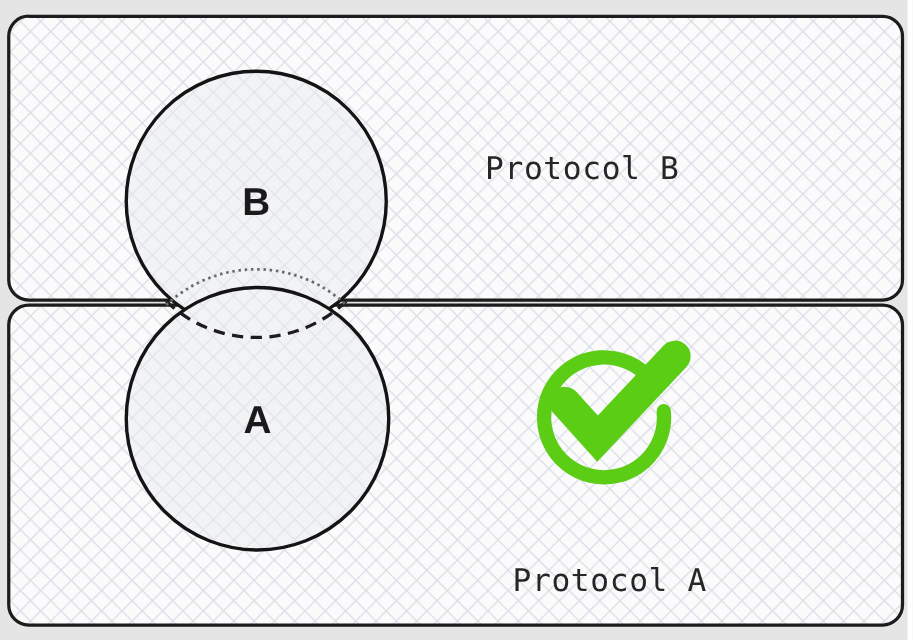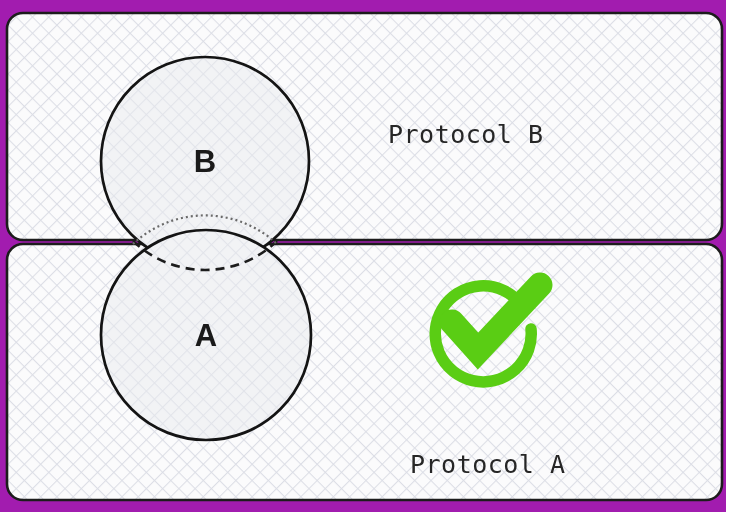--- a/index.html
+++ b/index.html
@@ -4,21 +4,21 @@
 <style>
   html, body {
     margin: 0;
     padding: 0;
     background: #ffffff;
   }
   #stage {
     position: relative;
     width: 726px;
     height: 512px;
-    background: #a21caf;
+    background: #e5e5e5;
     overflow: hidden;
     font-family: "Liberation Sans", sans-serif;
   }
   .svg-root {
     position: absolute;
     left: 0;
     top: 0;
     width: 730px;
     height: 512px;
     display: block;

